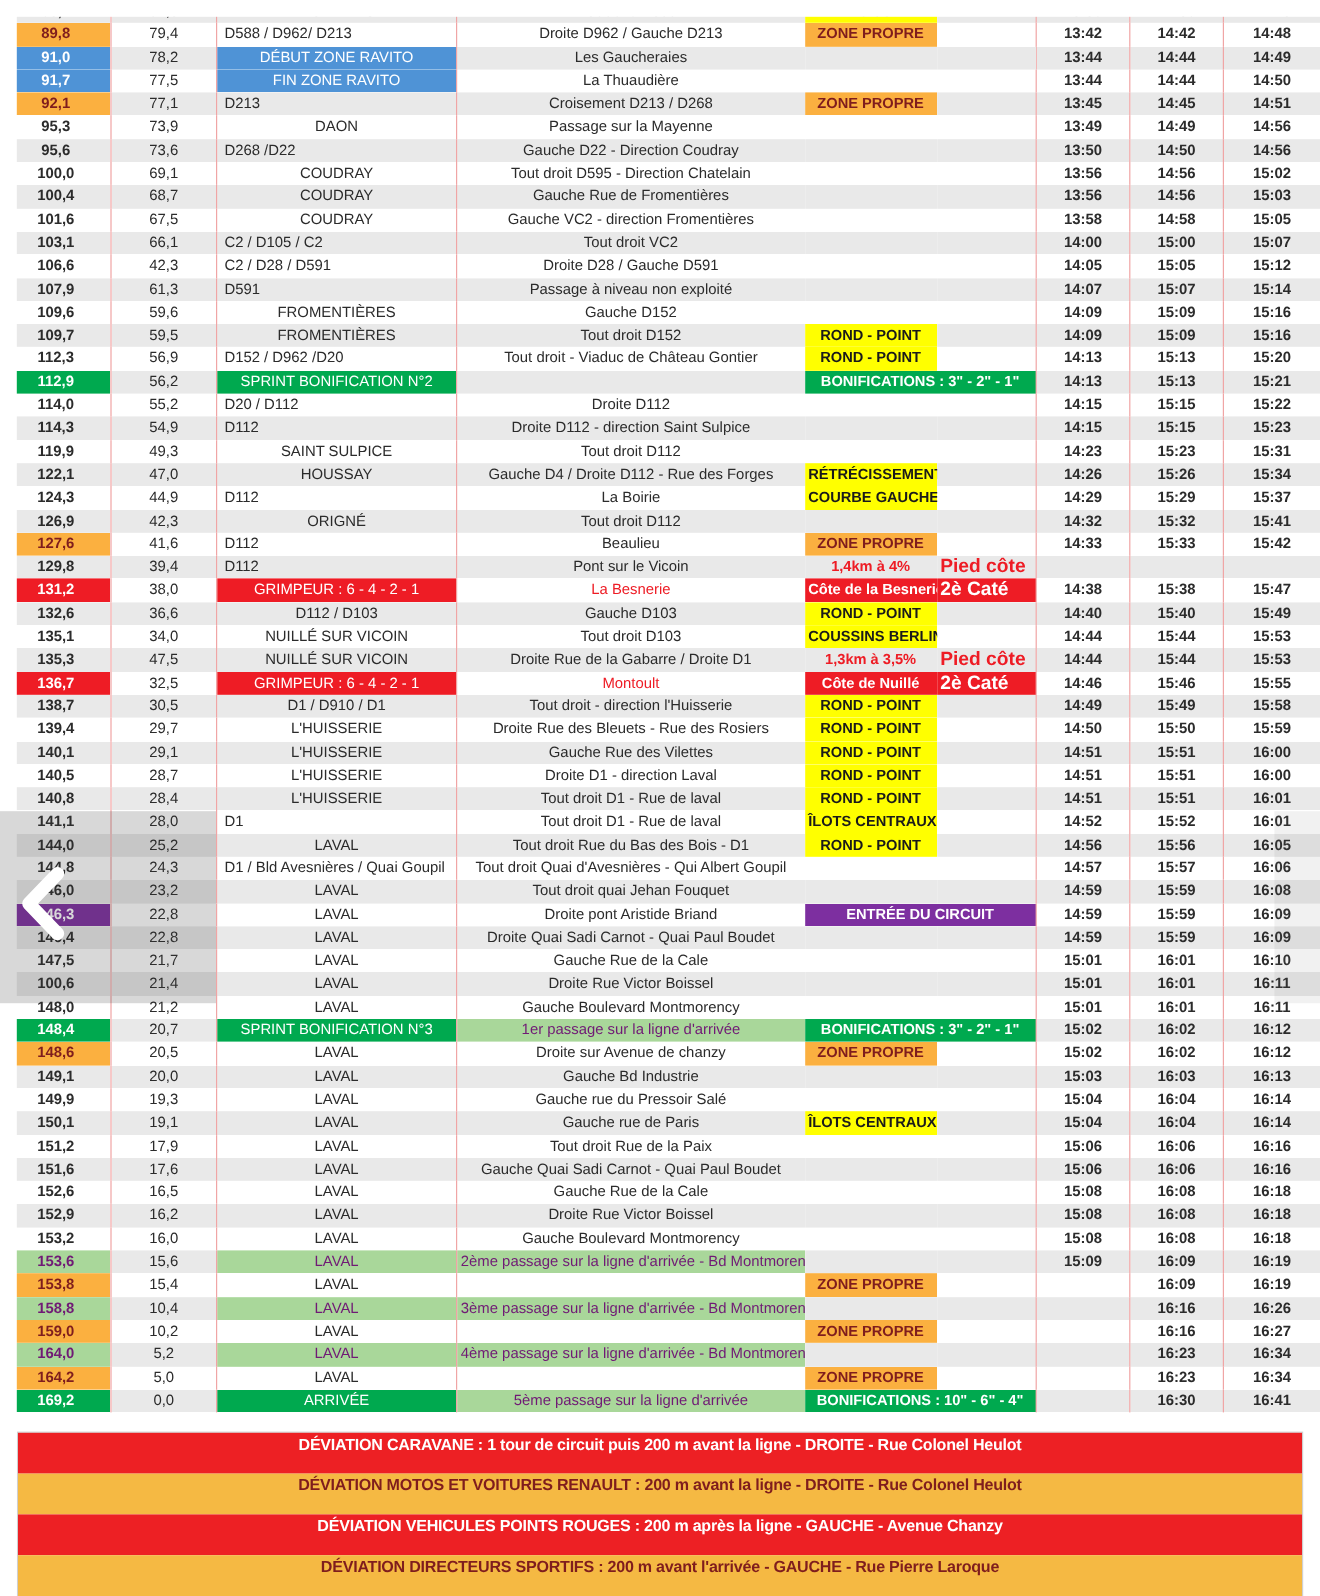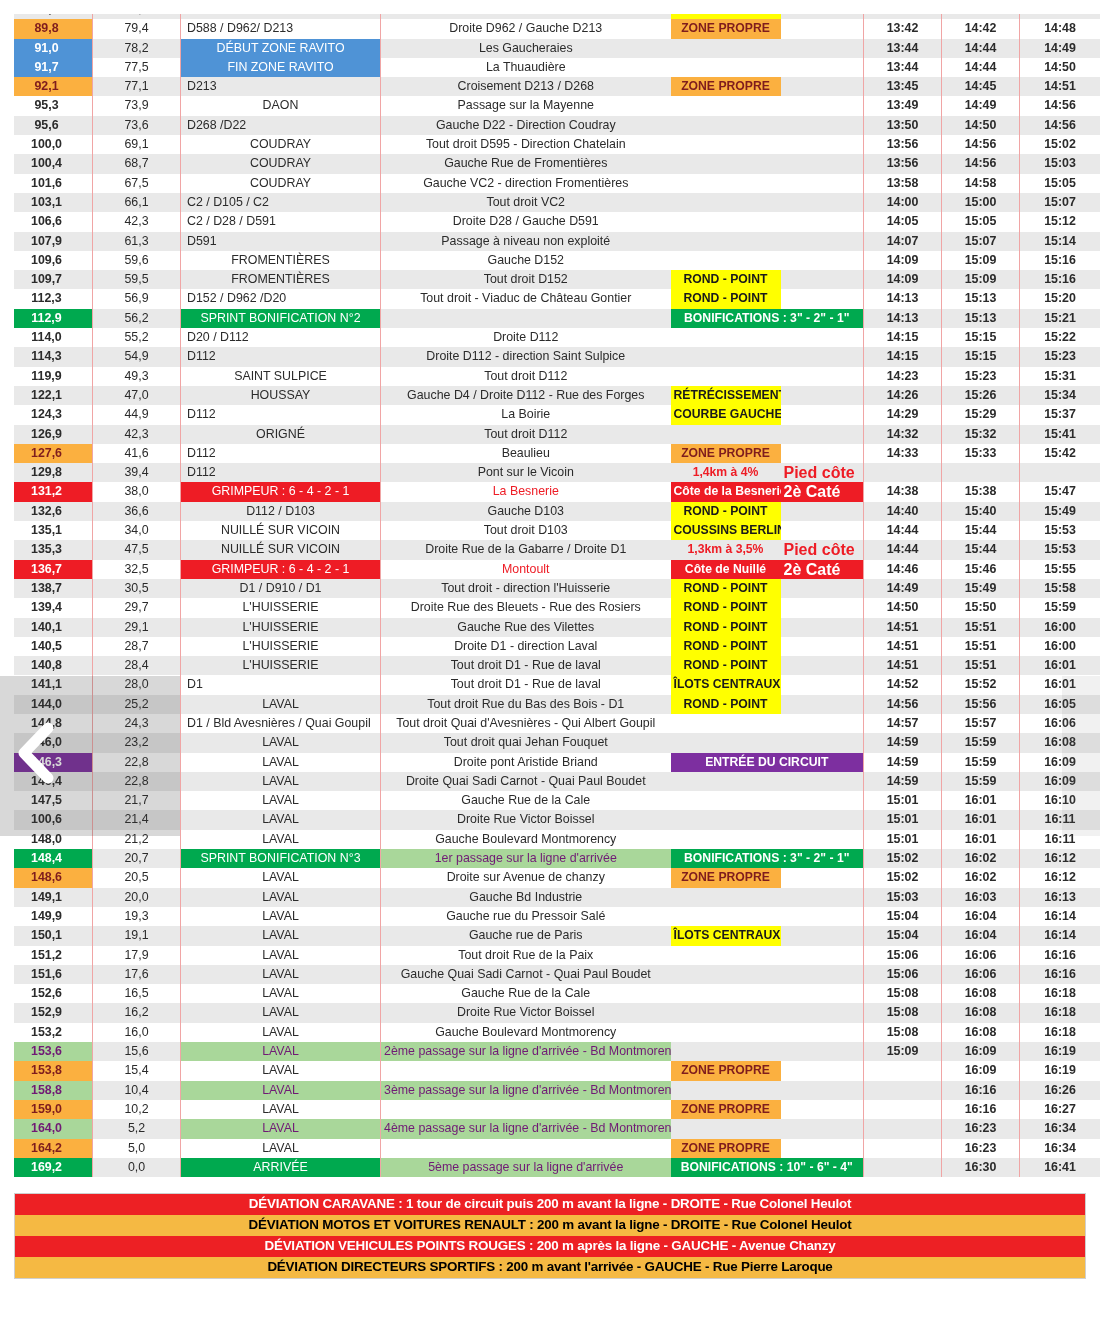--- a/index.html
+++ b/index.html
@@ -65,28 +65,28 @@
   .f-purple   {background:#7d2fa0 !important;color:#ffffff;}
   .t-red      {color:#ee1c25 !important;}
 
   
   .deviations{
     margin:16px 14px 0 14px;
     border:1px solid #cfcfcf;
     display:flex;flex-direction:column;
   }
   .dev-row{
-    height:21px;line-height:19.5px;
+    height:34px;line-height:19.5px;
     text-align:center;
     font-weight:bold;
     font-size:13.4px;
     letter-spacing:-0.2px;
   }
   .dev-red{background:#ed2024;color:#ffffff;}
-  .dev-amber{background:#f5b943;color:#000000;}
+  .dev-amber{background:#f5b943;color:#7f1d1d;}
 
   
   .swipe-left{
     position:absolute;left:0;top:676px;width:180px;height:160px;
     background:rgba(60,60,60,0.20);
     z-index:20;pointer-events:none;
   }
   .swipe-left .chev{
     position:absolute;left:16px;top:46px;width:40px;height:62px;
   }

